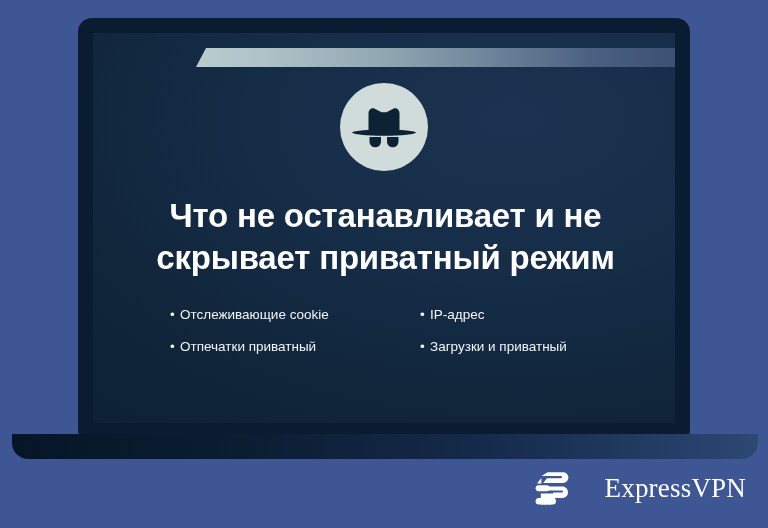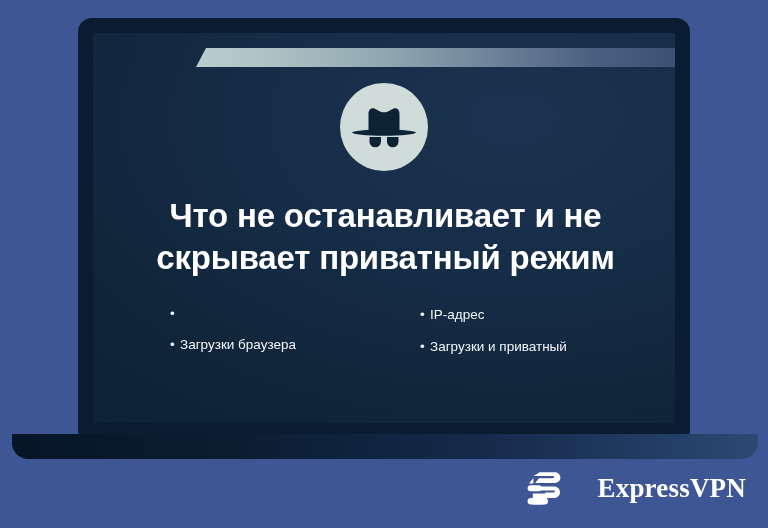--- a/index.html
+++ b/index.html
@@ -141,21 +141,21 @@
     bottom: 22px;
     display: flex;
     align-items: center;
     gap: 12px;
   }
   .brand-mark { display: block; }
   .brand-name {
     color: #ffffff;
     font-family: "Liberation Serif", serif;
     font-size: 27px;
-    font-weight: 700;
+    font-weight: 400;
     letter-spacing: 0.2px;
     line-height: 1;
     margin-left: 24px;
   }
 </style>
 </head>
 <body>
 
 <div class="stage">
 
@@ -181,24 +181,25 @@
         </svg>
       </div>
 
       <div class="slide-title">Что не останавливает и не скрывает приватный режим</div>
 
       <div class="bullets">
 
         <div class="bullet-col col-left">
           <div class="bullet-item">
             <span class="bullet-dot">•</span>
-          </div>
-          <div class="bullet-item">
-            <span class="bullet-dot">•</span>
-            <span>Загрузки браузера</span>
+            <span>Отслеживающие cookie</span>
+          </div>
+          <div class="bullet-item">
+            <span class="bullet-dot">•</span>
+            <span>Отпечатки приватный</span>
           </div>
         </div>
 
         <div class="bullet-col col-right">
           <div class="bullet-item">
             <span class="bullet-dot">•</span>
             <span>IP-адрес</span>
           </div>
           <div class="bullet-item">
             <span class="bullet-dot">•</span>

